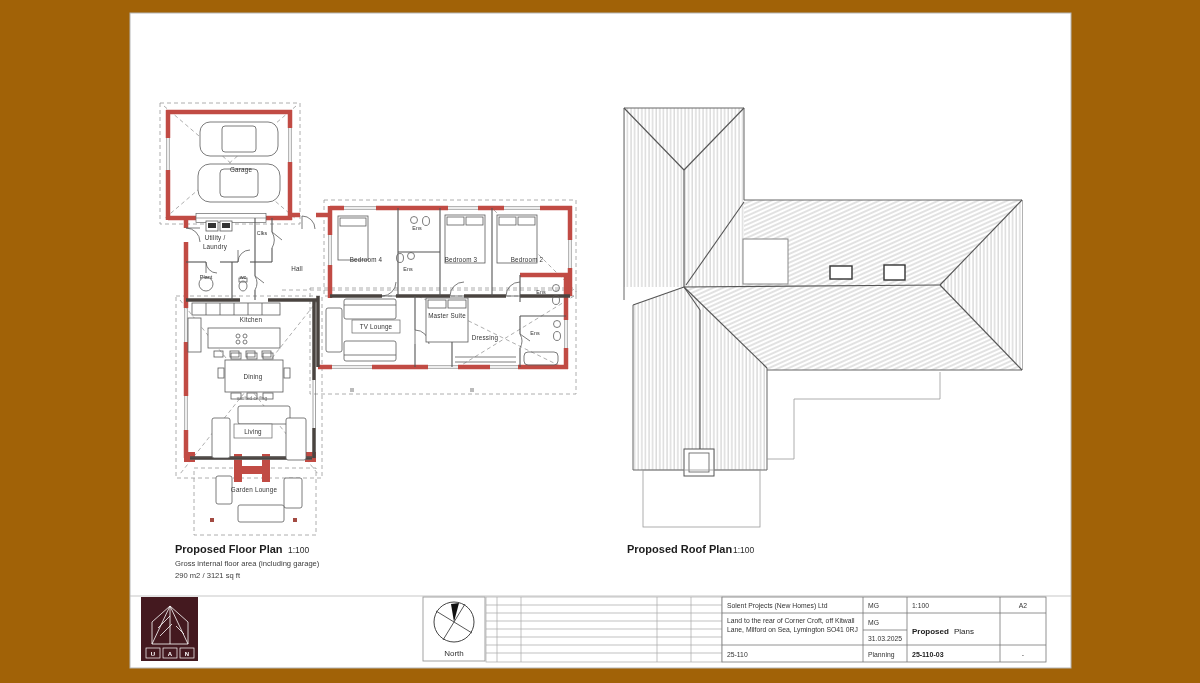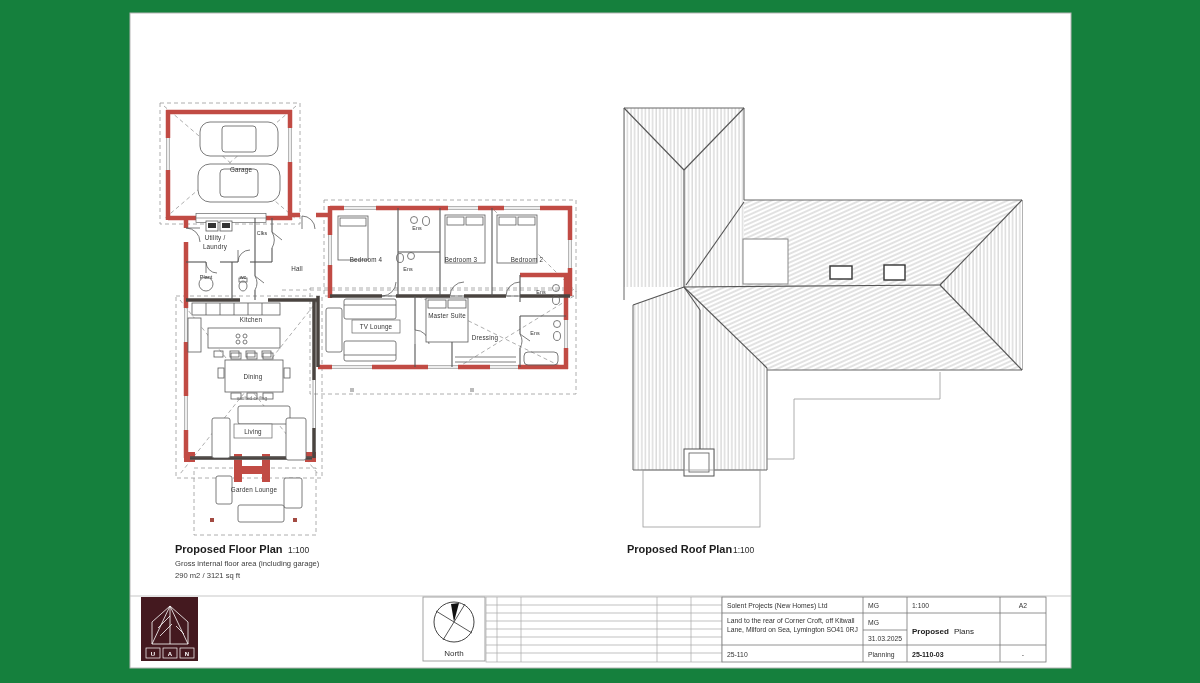--- a/index.html
+++ b/index.html
@@ -1,16 +1,16 @@
 <!DOCTYPE html>
 <html><head>
 <meta charset="utf-8">
 <style>
   html,body{margin:0;padding:0;background:#ffffff;font-family:"Liberation Sans",sans-serif;}
-  .stage{position:relative;width:1200px;height:683px;background:#15803d;overflow:hidden;}
+  .stage{position:relative;width:1200px;height:683px;background:#a16207;overflow:hidden;}
   svg{position:absolute;left:0;top:0;}
   svg text{font-family:"Liberation Sans",sans-serif;fill:#333;}
   .room-lbl{font-size:6.3px;letter-spacing:.2px;}
   .room-sm{font-size:5.4px;}
   .tiny{font-size:4.8px;fill:#666;}
   .title-main{font-size:11px;font-weight:bold;fill:#1d1d1d;}
   .title-scale{font-size:8.5px;fill:#2a2a2a;}
   .subtitle{font-size:7.6px;fill:#3c3c3c;}
   .tb{font-size:6.8px;fill:#333;}
   .tb-b{font-size:8px;font-weight:bold;fill:#222;}

